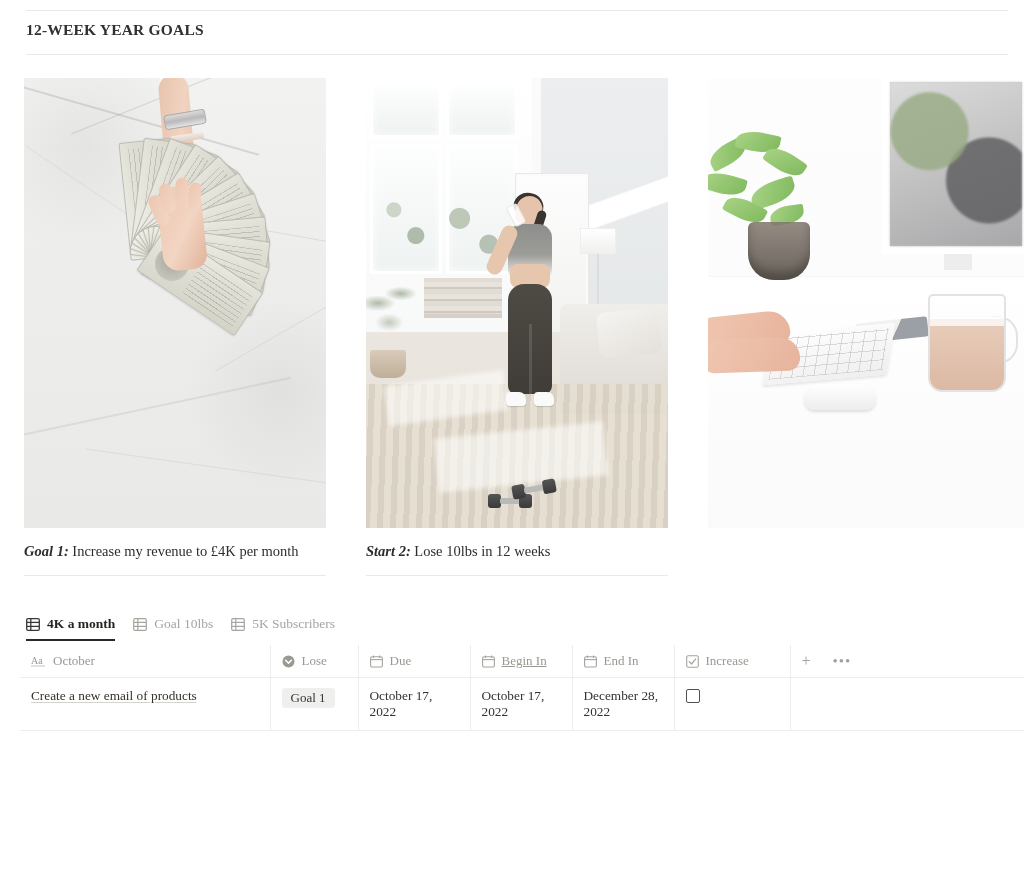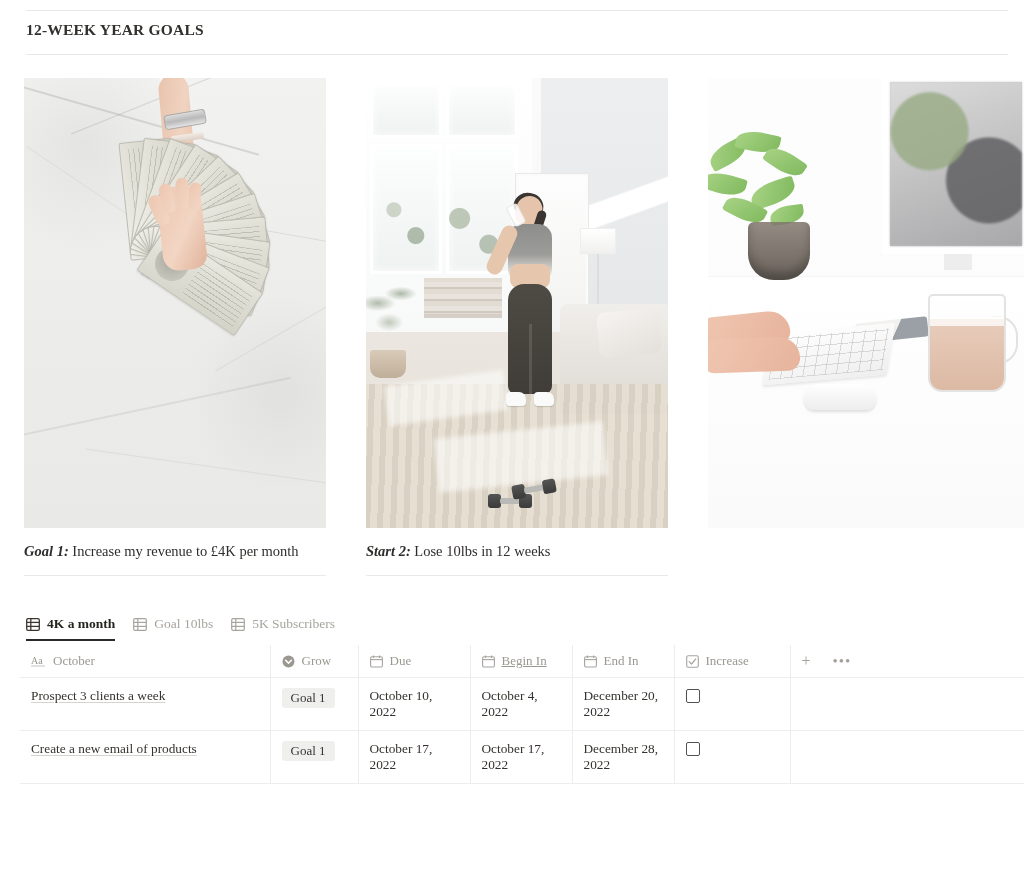--- a/index.html
+++ b/index.html
@@ -576,21 +576,21 @@
           </span>
         </th>
         <th class="col-goal">
           <span class="th-inner">
             <span>
               <svg width="13" height="13" viewBox="0 0 13 13">
                 <circle cx="6.5" cy="6.5" r="6" fill="#9b9892"></circle>
                 <path d="M3.6 5.2 L6.5 8.1 L9.4 5.2" fill="none" stroke="#ffffff" stroke-width="1.5" stroke-linecap="round"></path>
               </svg>
             </span>
-            <span>Grow</span>
+            <span>Lose</span>
           </span>
         </th>
         <th class="col-due">
           <span class="th-inner">
             <span>
               <svg width="13" height="13" viewBox="0 0 13 13">
                 <rect x="0.6" y="1.8" width="11.8" height="10.2" rx="1.4" fill="none" stroke="#a7a49f" stroke-width="1.1"></rect>
                 <line x1="0.6" y1="4.6" x2="12.4" y2="4.6" stroke="#a7a49f" stroke-width="1.1"></line>
                 <line x1="3.4" y1="0.6" x2="3.4" y2="3" stroke="#a7a49f" stroke-width="1.1"></line>
                 <line x1="9.6" y1="0.6" x2="9.6" y2="3" stroke="#a7a49f" stroke-width="1.1"></line>
@@ -639,29 +639,20 @@
         <th class="col-add">
           <span class="hdr-actions">
             <span class="plus">+</span>
             <span class="dots">•••</span>
           </span>
         </th>
       </tr>
     </thead>
     <tbody>
       <tr class="row-tall">
-        <td><span class="cell-link">Prospect 3 clients a week</span></td>
-        <td><span class="tag">Goal 1</span></td>
-        <td>October 10, 2022</td>
-        <td>October 4, 2022</td>
-        <td>December 20, 2022</td>
-        <td><span class="checkbox"></span></td>
-        <td></td>
-      </tr>
-      <tr class="row-tall">
         <td><span class="cell-link">Create a new email of products</span></td>
         <td><span class="tag">Goal 1</span></td>
         <td>October 17, 2022</td>
         <td>October 17, 2022</td>
         <td>December 28, 2022</td>
         <td><span class="checkbox"></span></td>
         <td></td>
       </tr>
     </tbody>
   </table>

